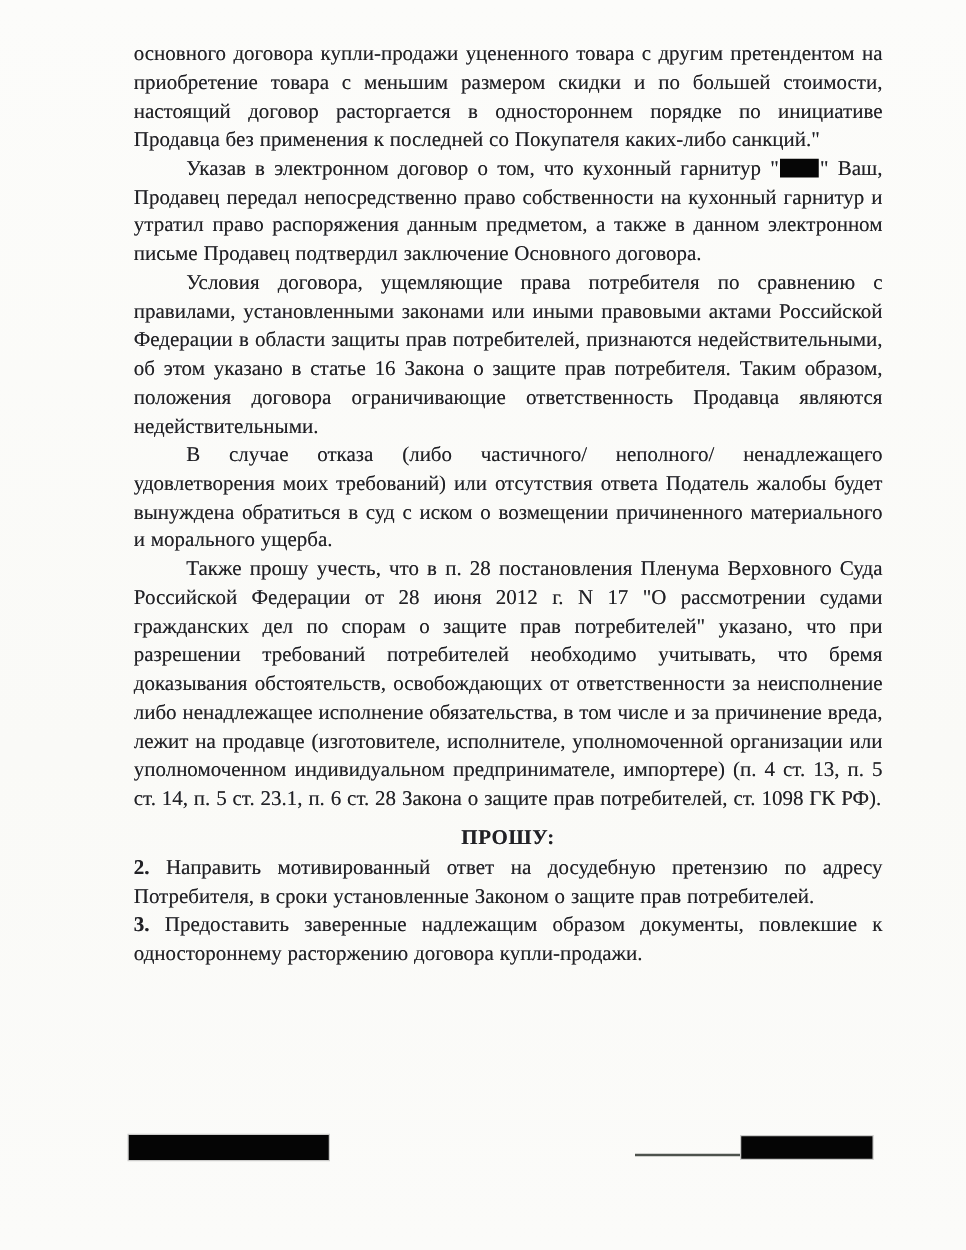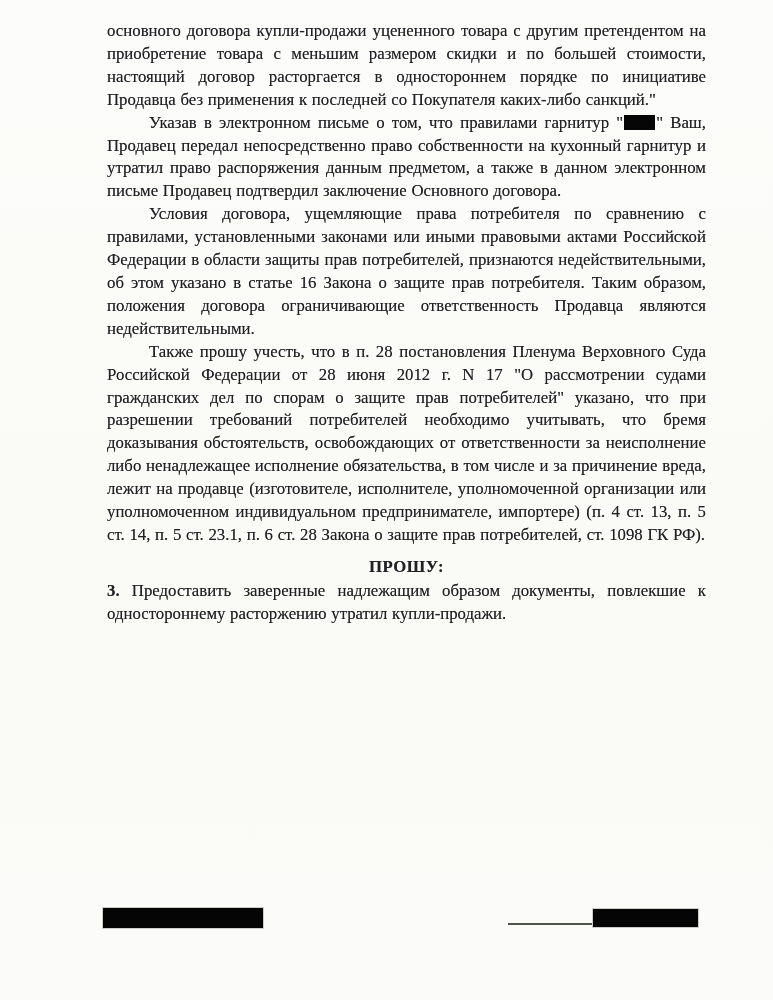--- a/index.html
+++ b/index.html
@@ -10,21 +10,21 @@
   }
   .page {
     position: relative;
     width: 773px; height: 1000px;
     background: #fbfbf9;
     background-image: linear-gradient(180deg, #fcfcfa 0%, #fafaf7 60%, #fbfbf9 100%);
     overflow: hidden;
   }
   .text-block {
     position: absolute;
-    left: 107px; top: 20px; width: 599px;
+    left: 107px; top: 32px; width: 599px;
     font-size: 16.8px;
     line-height: 22.9px;
     color: #212125;
     text-align: justify;
     text-shadow: 0 0 0.5px rgba(35,35,45,0.55);
     word-spacing: 0.5px;
   }
   .para { margin: 0; }
   .para.indent { text-indent: 42px; }
   .redact-inline {
@@ -59,32 +59,34 @@
 </style>
 </head>
 <body>
 
 <div class="page">
 
   <div class="text-block">
 
     <p class="para">основного договора купли-продажи уцененного товара с другим претендентом на приобретение товара с меньшим размером скидки и по большей стоимости, настоящий договор расторгается в одностороннем порядке по инициативе Продавца без применения к последней со Покупателя каких-либо санкций."</p>
 
-    <p class="para indent"><span>Указав в электронном письме о том, что правилами гарнитур "</span><span class="redact-inline"></span><span>" Ваш, Продавец передал непосредственно право собственности на кухонный гарнитур и утратил право распоряжения данным предметом, а также в данном электронном письме Продавец подтвердил заключение Основного договора.</span></p>
+    <p class="para indent"><span>Указав в электронном договор о том, что кухонный гарнитур "</span><span class="redact-inline"></span><span>" Ваш, Продавец передал непосредственно право собственности на кухонный гарнитур и утратил право распоряжения данным предметом, а также в данном электронном письме Продавец подтвердил заключение Основного договора.</span></p>
 
     <p class="para indent">Условия договора, ущемляющие права потребителя по сравнению с правилами, установленными законами или иными правовыми актами Российской Федерации в области защиты прав потребителей, признаются недействительными, об этом указано в статье 16 Закона о защите прав потребителя. Таким образом, положения договора ограничивающие ответственность Продавца являются недействительными.</p>
 
+    <p class="para indent">В случае отказа (либо частичного/ неполного/ ненадлежащего удовлетворения моих требований) или отсутствия ответа Податель жалобы будет вынуждена обратиться в суд с иском о возмещении причиненного материального и морального ущерба.</p>
 
     <p class="para indent">Также прошу учесть, что в п. 28 постановления Пленума Верховного Суда Российской Федерации от 28 июня 2012 г. N 17 "О рассмотрении судами гражданских дел по спорам о защите прав потребителей" указано, что при разрешении требований потребителей необходимо учитывать, что бремя доказывания обстоятельств, освобождающих от ответственности за неисполнение либо ненадлежащее исполнение обязательства, в том числе и за причинение вреда, лежит на продавце (изготовителе, исполнителе, уполномоченной организации или уполномоченном индивидуальном предпринимателе, импортере) (п. 4 ст. 13, п. 5 ст. 14, п. 5 ст. 23.1, п. 6 ст. 28 Закона о защите прав потребителей, ст. 1098 ГК РФ).</p>
 
     <p class="para demands-heading">ПРОШУ:</p>
 
 
+    <p class="para demand-item"><span class="num">2.</span> <span>Направить мотивированный ответ на досудебную претензию по адресу Потребителя, в сроки установленные Законом о защите прав потребителей.</span></p>
 
-    <p class="para demand-item"><span class="num">3.</span> <span>Предоставить заверенные надлежащим образом документы, повлекшие к одностороннему расторжению утратил купли-продажи.</span></p>
+    <p class="para demand-item"><span class="num">3.</span> <span>Предоставить заверенные надлежащим образом документы, повлекшие к одностороннему расторжению договора купли-продажи.</span></p>
 
 
   </div>
 
   <div class="redaction-bar left"></div>
   <div class="signature-line"></div>
   <div class="redaction-bar right"></div>
 
 </div>
 

